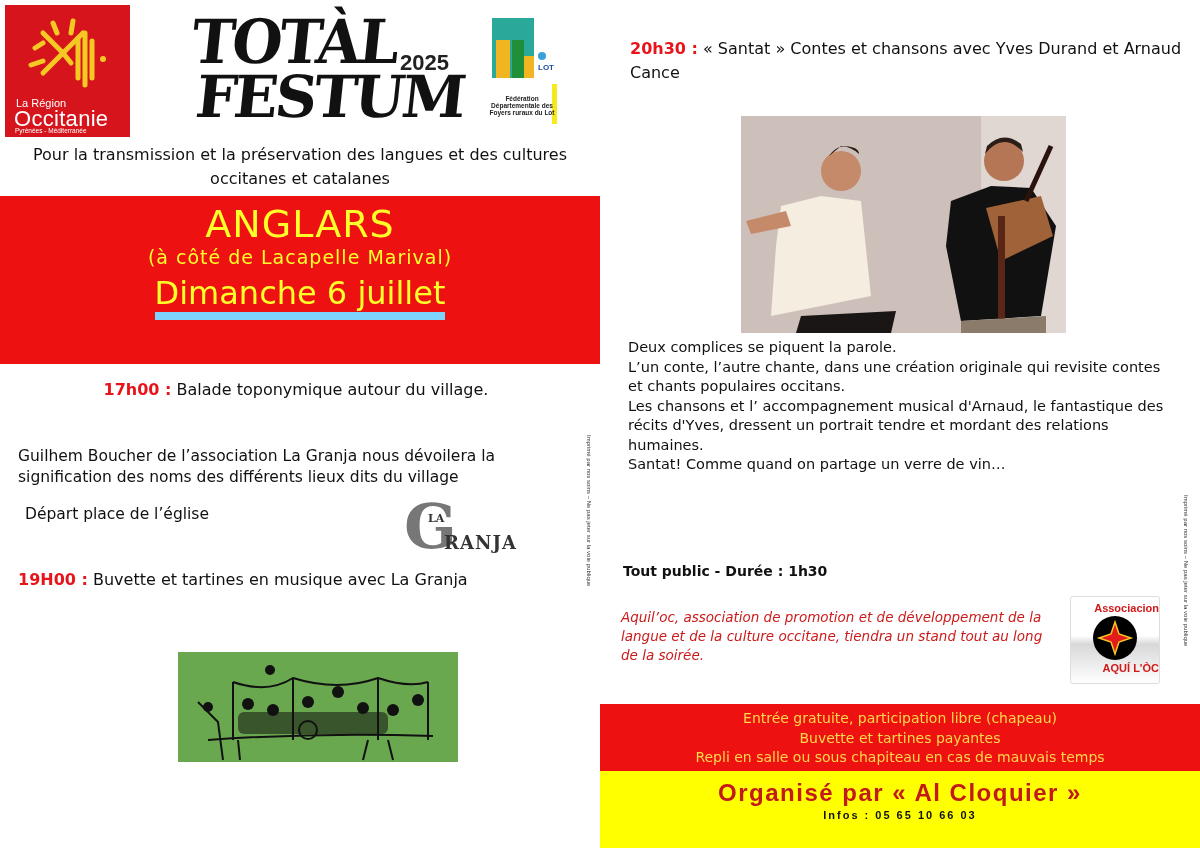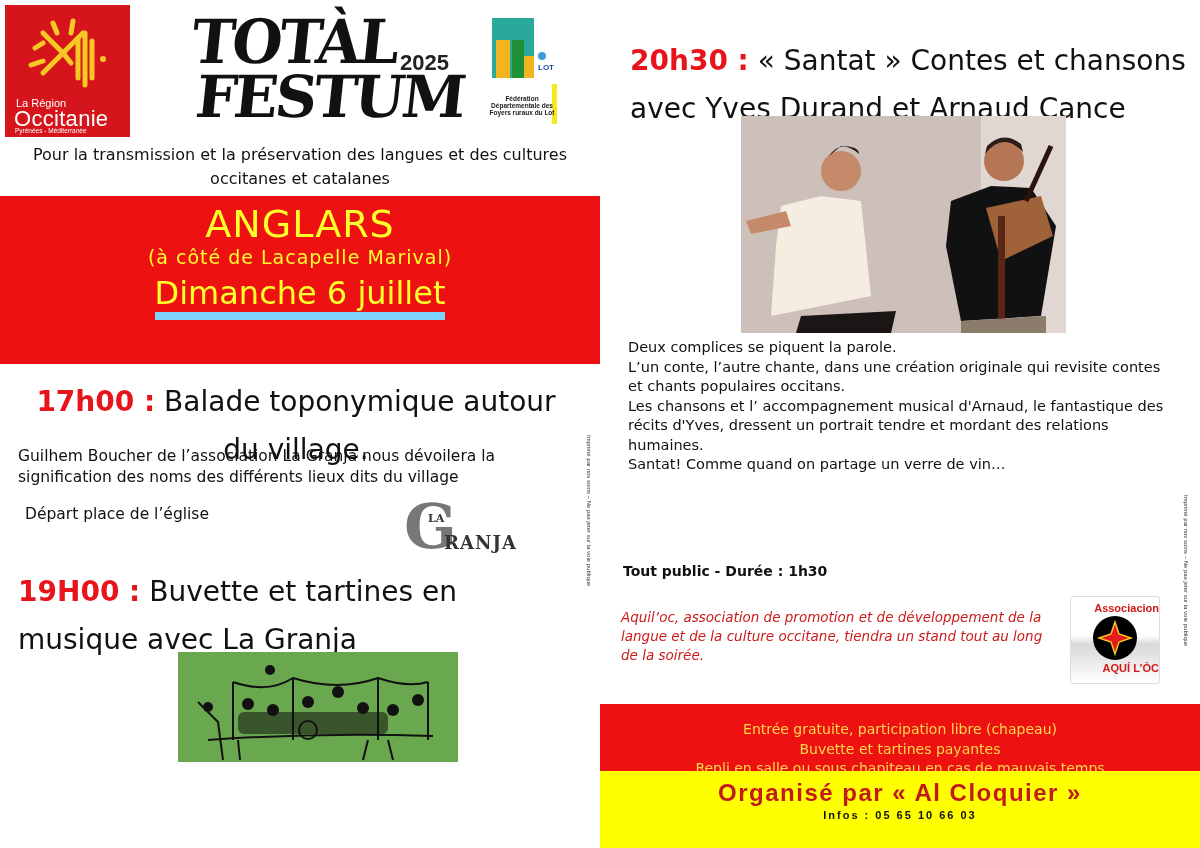--- a/index.html
+++ b/index.html
@@ -27,21 +27,21 @@
 
   .subtitle { left: 10px; top: 143px; width: 580px; text-align: center; font-family: "DejaVu Sans", sans-serif; font-size: 16px; line-height: 24px; color: #111; }
 
   
   .banner { left: 0; top: 196px; width: 600px; height: 168px; background: #ee1111; text-align: center; color: #ffff2a; }
   .banner .town { margin-top: 6px; font-size: 38px; font-weight: normal; letter-spacing: 1px; font-family: "DejaVu Sans", sans-serif; }
   .banner .near { font-size: 19px; margin-top: 0px; letter-spacing: 1px; }
   .banner .date { font-size: 32px; margin-top: 6px; display: inline-block; border-bottom: 8px solid #7dd3fc; line-height: 38px; }
 
   .time { color: #e8141b; font-weight: bold; font-family: "DejaVu Sans", sans-serif; }
-  .ev-title { font-size: 28px; line-height: 48px; color: #111; }
+  .ev-title { font-size: 16px; line-height: 24px; color: #111; }
   .ev1 { left: 16px; top: 378px; width: 560px; text-align: center; }
   .ev1-desc { left: 18px; top: 446px; width: 560px; font-size: 15.5px; line-height: 21px; }
   .depart { left: 25px; top: 505px; font-size: 15.5px; }
 
   .granja-logo { left: 404px; top: 496px; width: 130px; height: 60px; }
   .granja-logo .G { position: absolute; left: 0; top: -6px; font-family: "DejaVu Serif", serif; font-weight: bold; font-size: 62px; color: #777; }
   .granja-logo .LA { position: absolute; left: 24px; top: 16px; font-family: "DejaVu Serif", serif; font-size: 11px; font-weight: bold; color: #333; }
   .granja-logo .RANJA { position: absolute; left: 40px; top: 36px; font-family: "DejaVu Serif", serif; font-size: 18px; font-weight: bold; color: #333; letter-spacing: 1px; }
 
   .ev2 { left: 18px; top: 568px; width: 560px; }
@@ -55,21 +55,21 @@
   
   .ev3 { left: 630px; top: 37px; width: 560px; }
   .photo { left: 741px; top: 116px; width: 325px; height: 217px; background: #c9bcb6; overflow: hidden; }
   .desc { left: 628px; top: 338px; width: 540px; font-size: 14.5px; line-height: 19.5px; color: #111; }
   .public { left: 623px; top: 563px; font-size: 14px; font-weight: bold; }
   .aquil { left: 621px; top: 608px; width: 440px; font-size: 13.5px; line-height: 19px; color: #cc1a1a; font-style: italic; }
   .aquil-logo { left: 1070px; top: 596px; width: 90px; height: 88px; border: 1px solid #ddd; border-radius: 3px; background: linear-gradient(#ffffff 45%, #d8d8d8 55%, #ffffff); text-align: right; }
   .aquil-logo .t { font-family: "Liberation Sans", sans-serif; font-weight: bold; font-size: 11px; color: #d01818; }
   .aquil-logo .circle { margin: 2px auto; width: 44px; height: 44px; border-radius: 50%; background: #000; position: relative; }
 
-  .info-red { left: 600px; top: 704px; width: 600px; height: 67px; background: #ee1111; color: #ffd84a; text-align: center; font-size: 14px; line-height: 19.5px; padding-top: 16px; }
+  .info-red { left: 600px; top: 704px; width: 600px; height: 67px; background: #ee1111; color: #ffd84a; text-align: center; font-size: 14px; line-height: 19.5px; padding-top: 5px; }
   .info-yellow { left: 600px; top: 771px; width: 600px; height: 77px; background: #ffff00; text-align: center; }
   .info-yellow .org { font-family: "Liberation Sans", sans-serif; font-weight: bold; font-size: 24px; color: #c21a1a; margin-top: 8px; letter-spacing: 1.5px; }
   .info-yellow .tel { font-family: "Liberation Sans", sans-serif; font-weight: bold; font-size: 11px; letter-spacing: 2px; margin-top: 2px; color: #111; }
 </style>
 </head>
 <body>
 
 <div class="abs region-logo">
   <svg class="cross" viewBox="0 0 90 85">
     <g fill="none" stroke="#f6c824" stroke-width="5" stroke-linecap="round">

